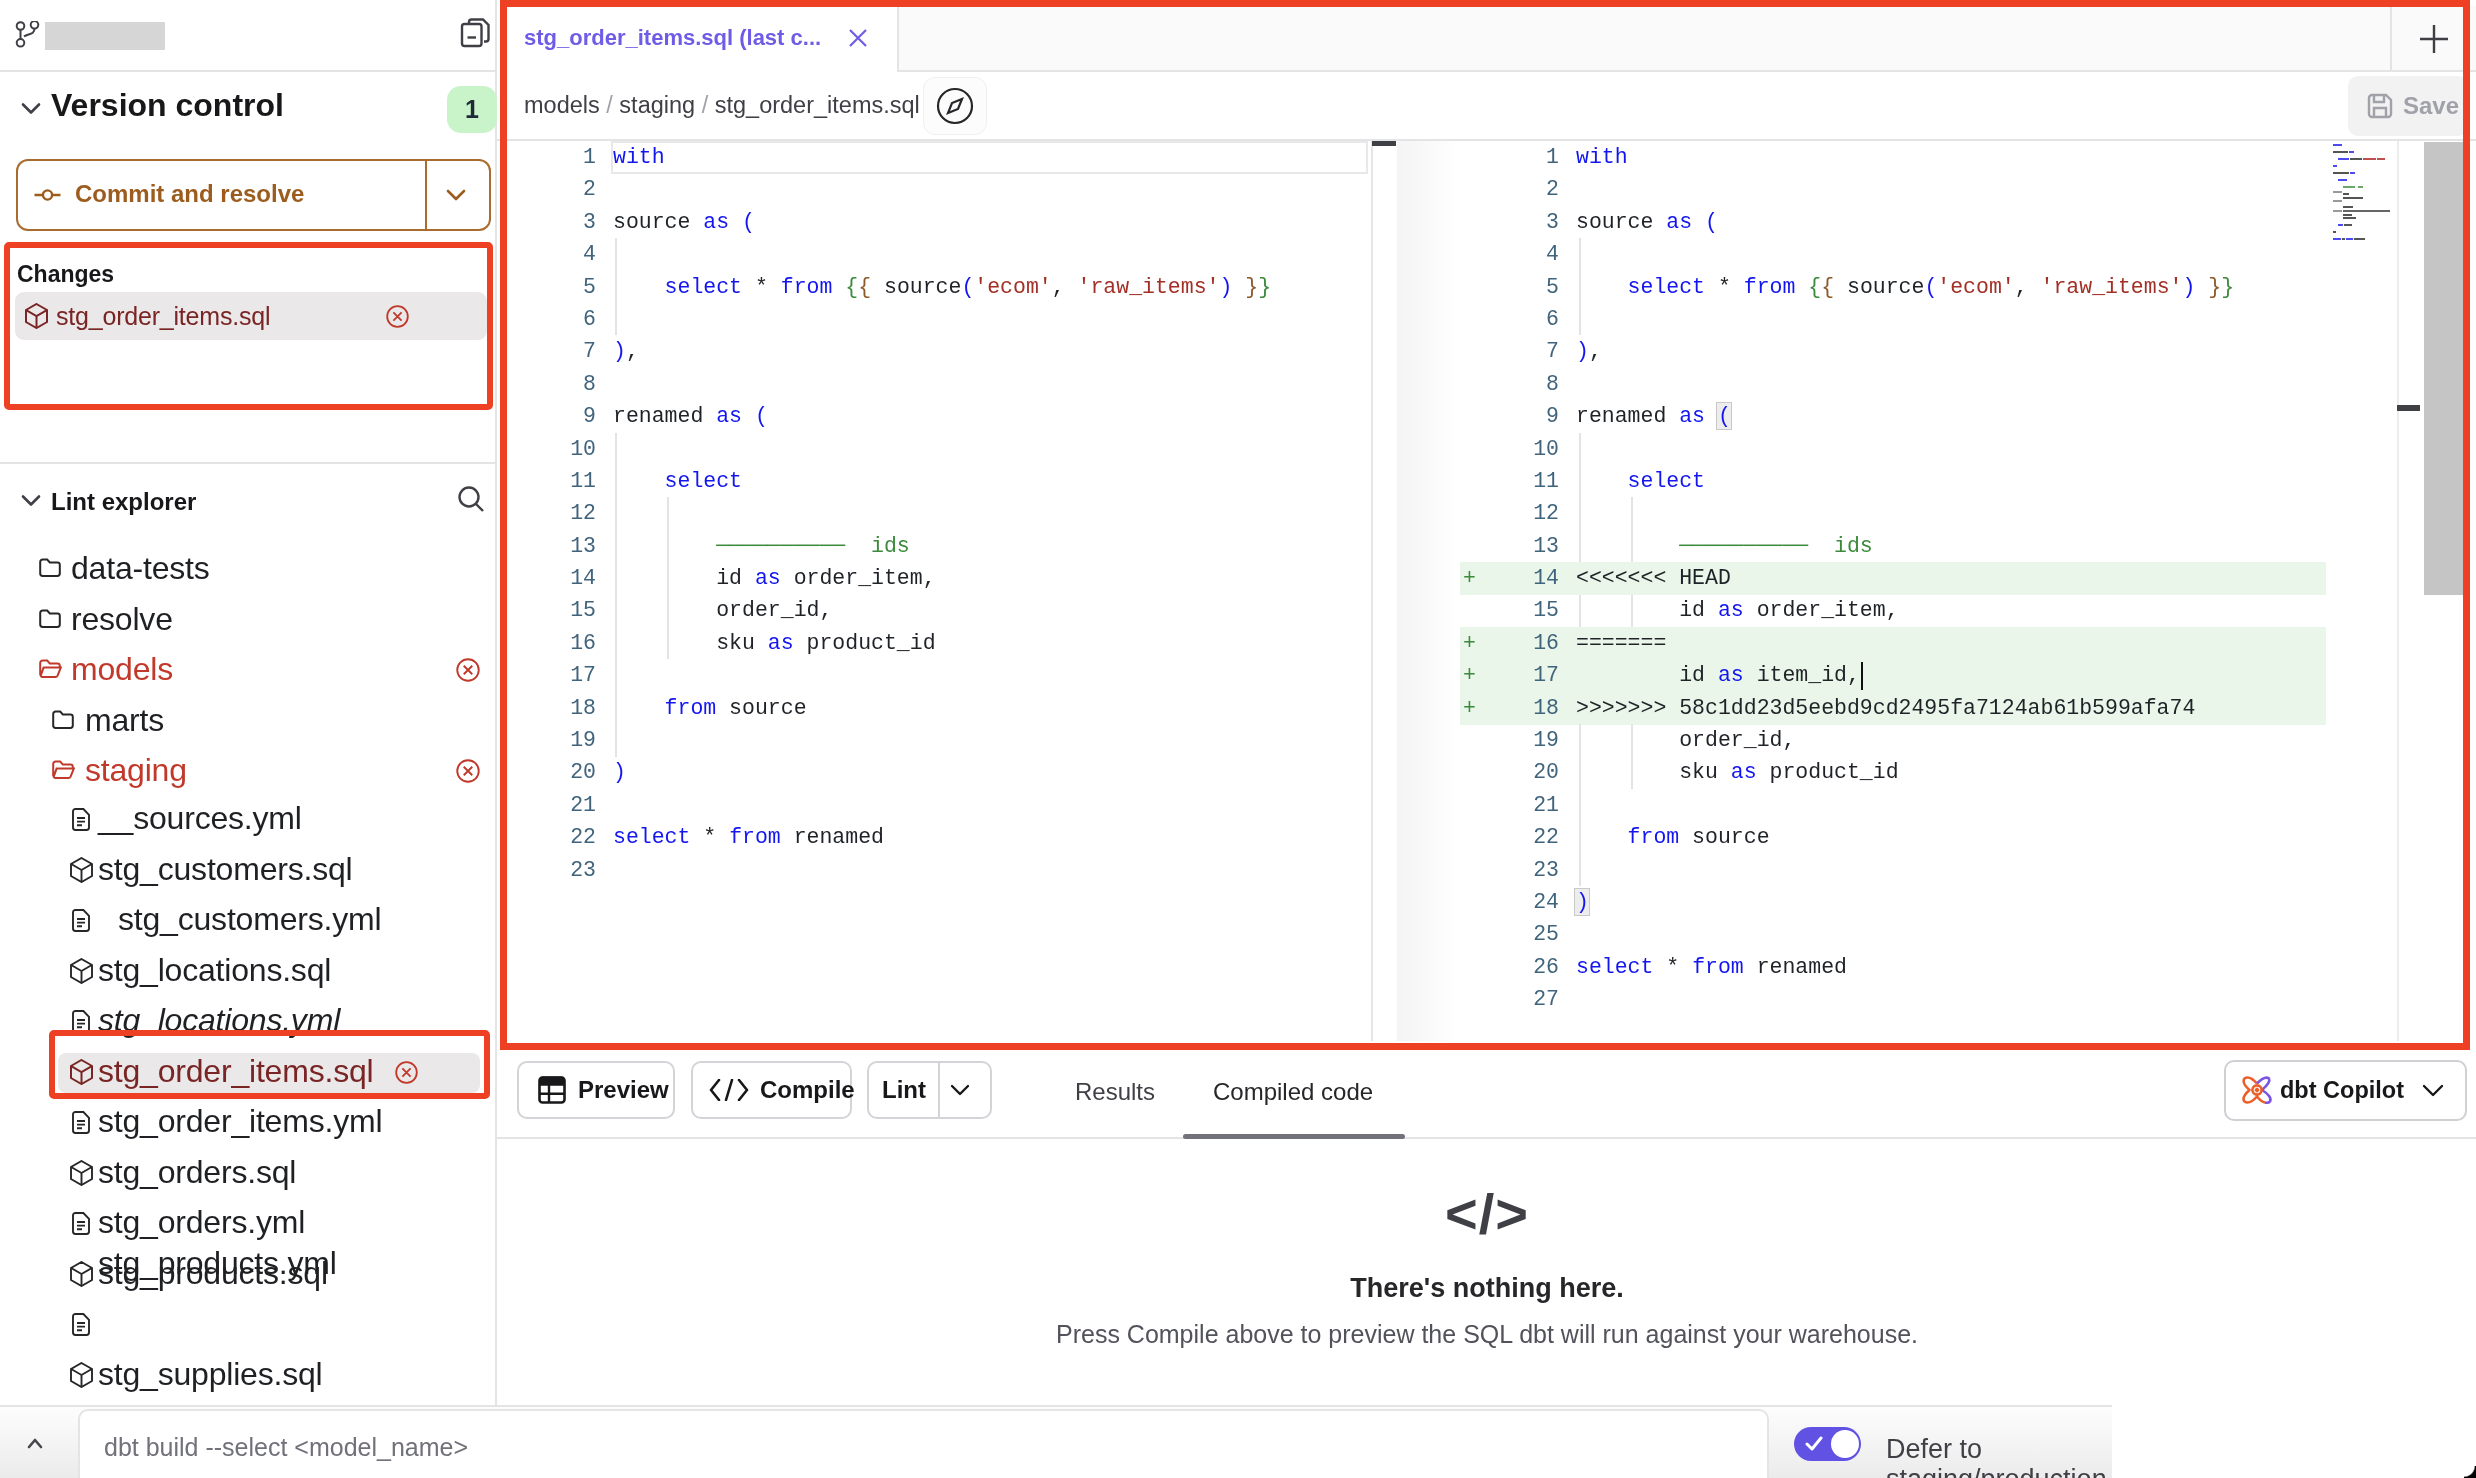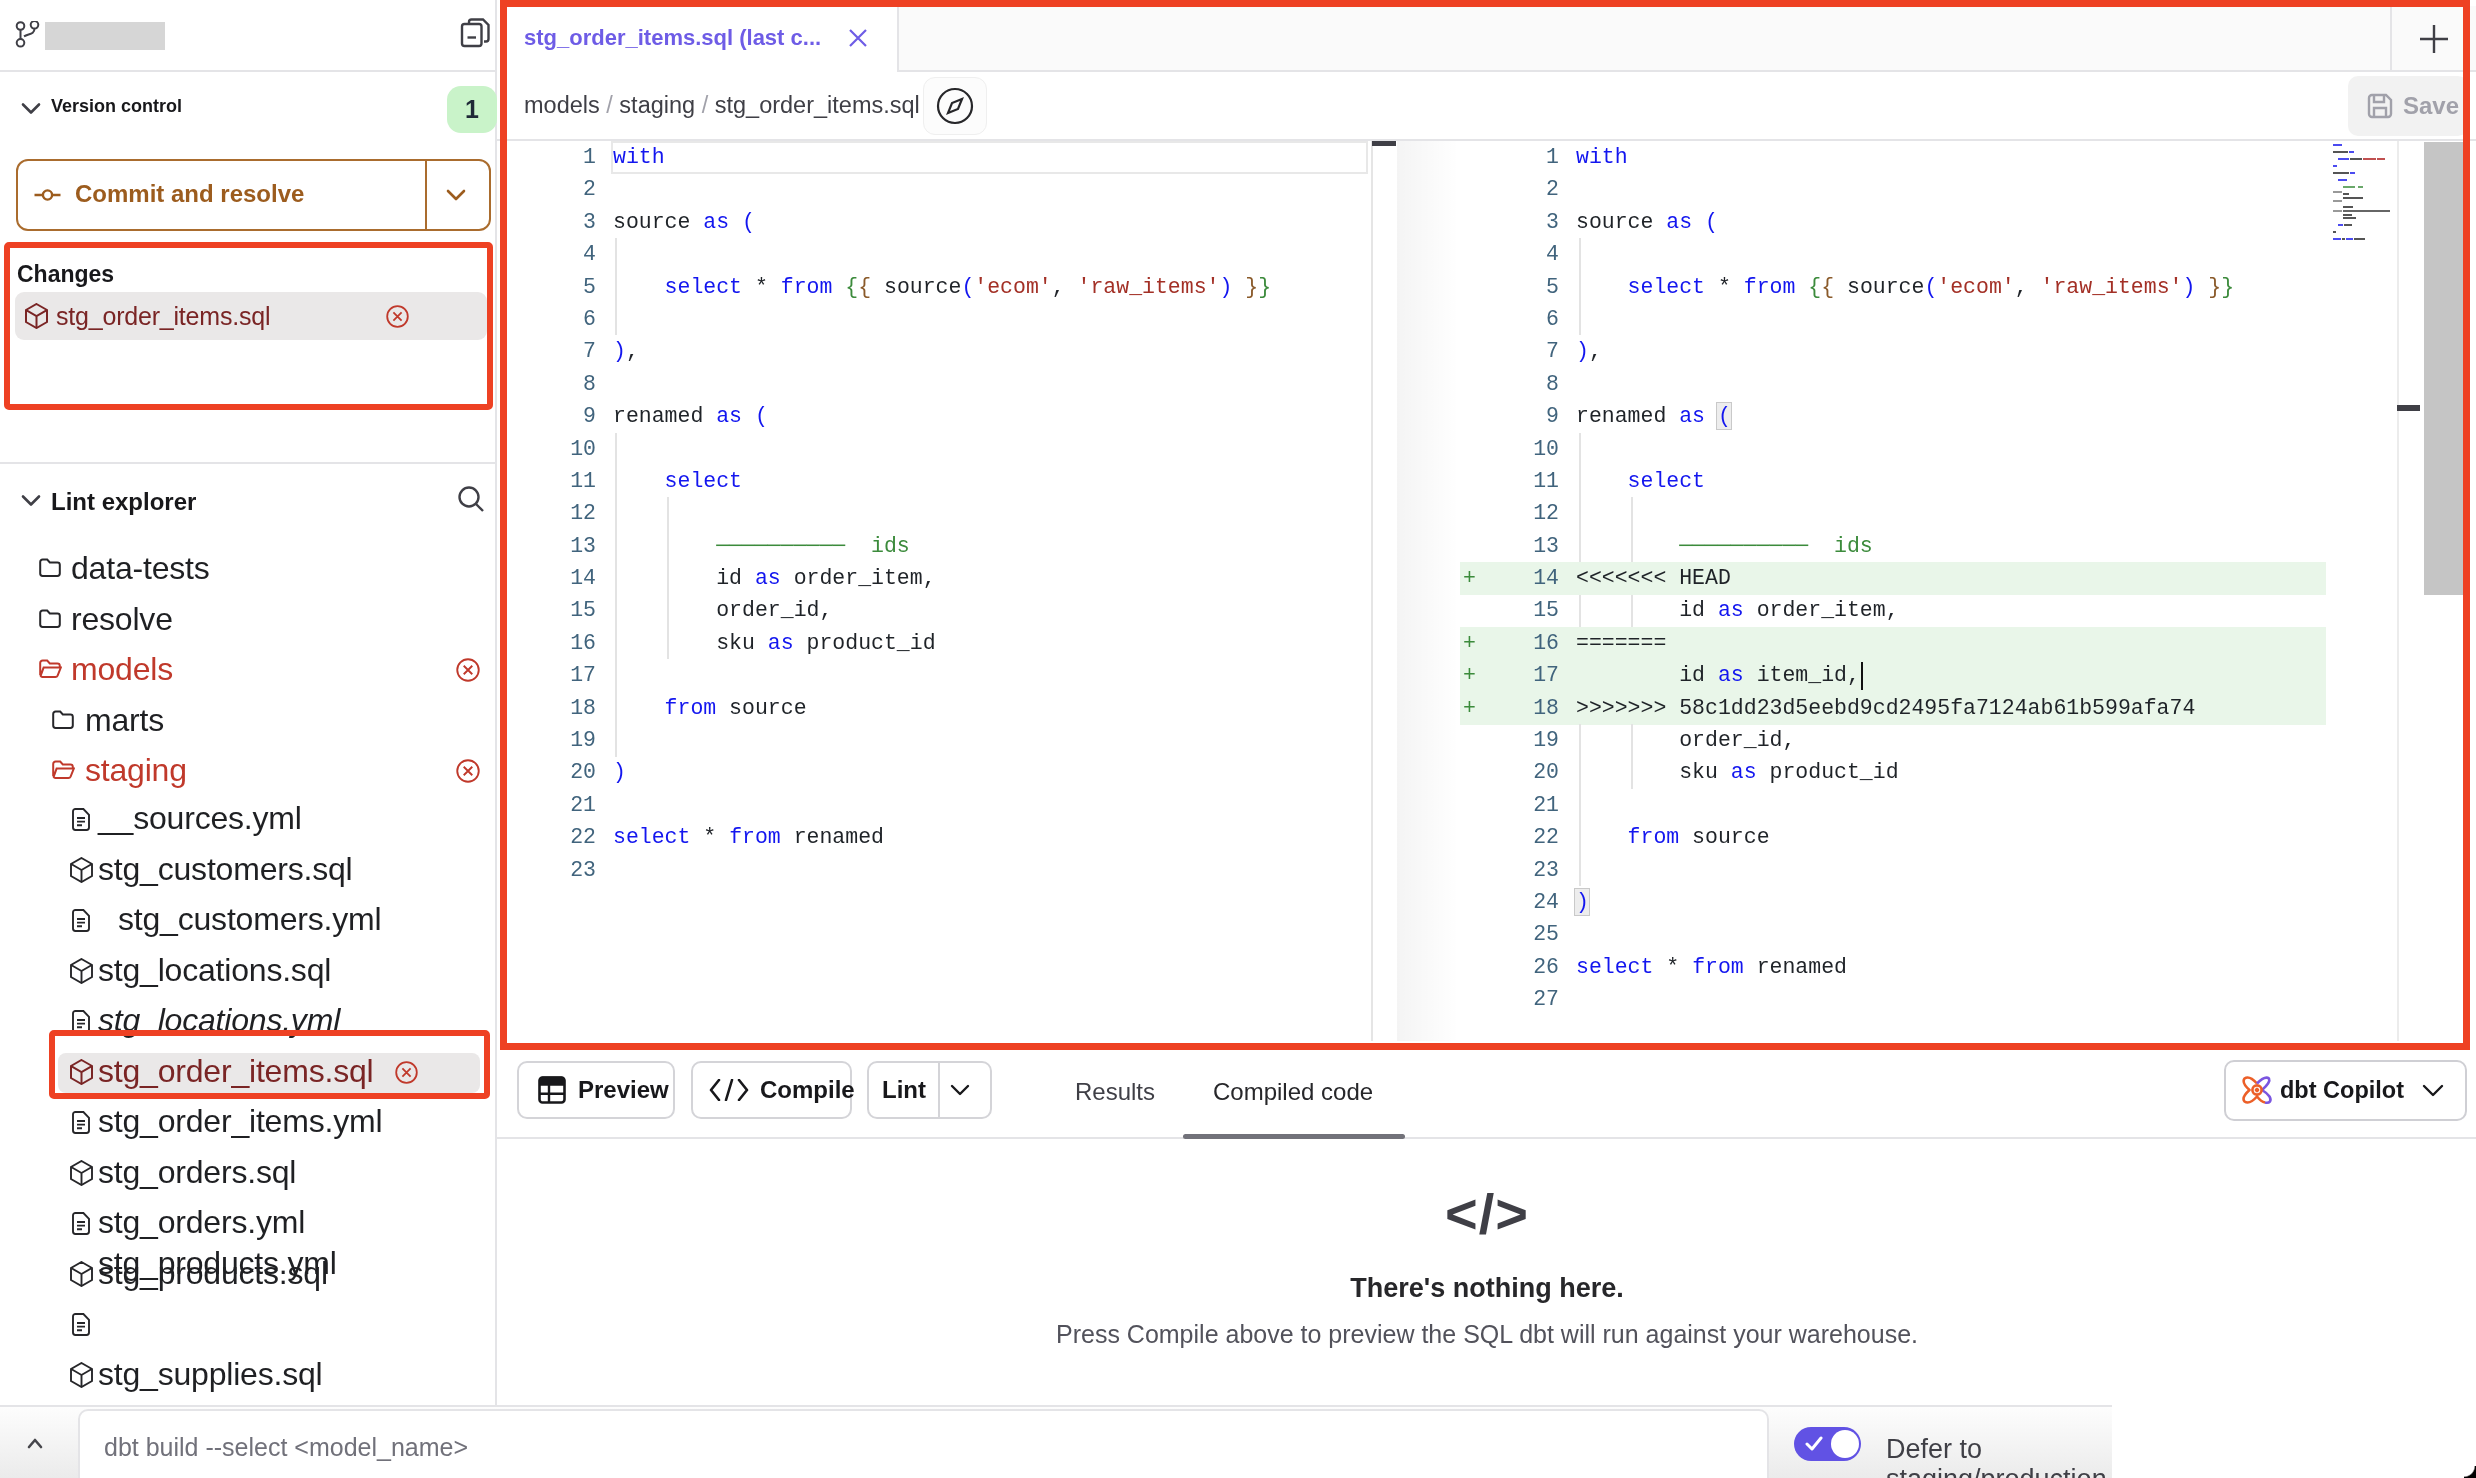--- a/index.html
+++ b/index.html
@@ -36,21 +36,21 @@
       <path d="M10 7 V5 a2.5 2.5 0 0 1 2.5 -2.5 H24 l5.5 5.5 V22 a2.5 2.5 0 0 1 -2.5 2.5 h-2"></path>
       <rect x="3" y="7" width="19.5" height="22" rx="2.5"></rect>
       <path d="M8.5 20.5 h8.5"></path>
     </g>
   </svg>
   <div class="abs" style="left:0;top:70px;width:497px;height:2px;background:#e4e4e7;"></div>
 
   <svg class="abs" style="left:21px;top:102px;" width="20" height="14" viewBox="0 0 20 14">
     <path d="M2 2.5 l8 8 l8 -8" fill="none" stroke="#3f3f46" stroke-width="2.6" stroke-linecap="round" stroke-linejoin="round"></path>
   </svg>
-  <div class="abs" style="left:51px;top:96px;font-size:18px;font-weight:700;">Version control</div>
+  <div class="abs" style="left:51px;top:87px;font-size:32px;font-weight:700;">Version control</div>
   <div class="abs" style="left:447px;top:86px;width:50px;height:47px;border-radius:14px;background:#c9f3c9;text-align:center;line-height:47px;font-size:25px;font-weight:700;color:#1f2937;">1</div>
 
   <div class="abs" style="left:16px;top:159px;width:475px;height:72px;border:2px solid #aa6c2e;border-radius:12px;background:#fff;"></div>
   <div class="abs" style="left:425px;top:160px;width:2px;height:70px;background:#aa6c2e;"></div>
   <svg class="abs" style="left:34px;top:185px;" width="27" height="20" viewBox="0 0 27 20">
     <g fill="none" stroke="#9c5c1e" stroke-width="2.4">
       <circle cx="13.5" cy="10" r="4.6"></circle>
       <path d="M0.5 10 h8 M18 10 h8.5"></path>
     </g>
   </svg>

